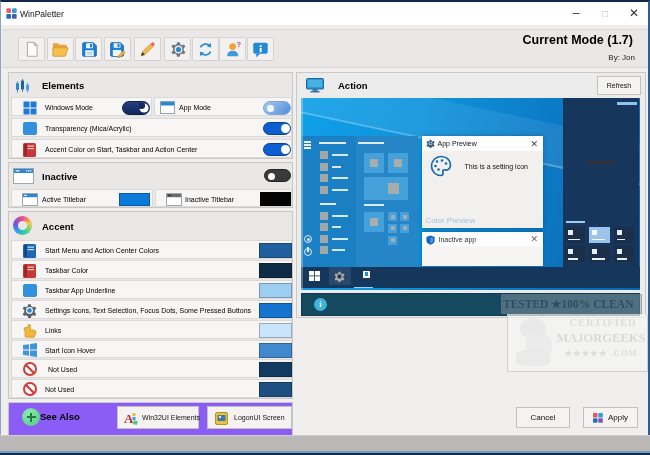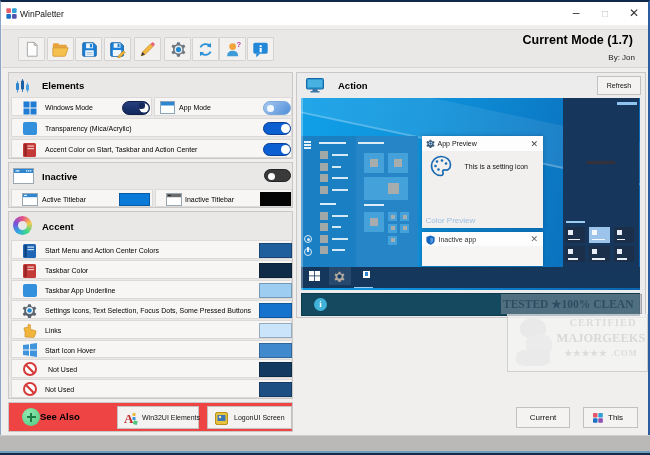--- a/index.html
+++ b/index.html
@@ -278,21 +278,21 @@
   </div>
   <div class="row" style="left:2px;top:167px;width:281px;height:18.5px;">
     <svg class="icon" style="left:11px;top:2px" width="14" height="14" viewBox="0 0 14 14">
       <circle cx="7" cy="7" r="6" fill="#fff" stroke="#d43a3a" stroke-width="2"></circle>
       <rect x="1.8" y="5.9" width="10.4" height="2.2" fill="#d43a3a" transform="rotate(45 7 7)"></rect>
     </svg>
     <div class="rlabel" style="left:33px;top:6px;">Not Used</div>
     <div class="swatch" style="left:247px;top:2px;width:33px;height:15px;background:#1d4f83;"></div>
   </div>
 </div>
-<div class="group" id="gseealso" style="top:402px;height:30px;background:#ef4444;">
+<div class="group" id="gseealso" style="top:402px;height:48px;background:#8b5cf6;">
   <div class="abs" style="left:13px;top:5px;width:18px;height:18px;border-radius:50%;background:radial-gradient(circle at 35% 30%,#90e9b1,#4ec87e);"></div>
   <div class="abs" style="left:17.5px;top:12.8px;width:9px;height:2.5px;background:#1d7a42;"></div>
   <div class="abs" style="left:20.8px;top:9.5px;width:2.5px;height:9px;background:#1d7a42;"></div>
   <div class="ghead" style="left:31px;top:8px;">See Also</div>
   <div class="btn" style="left:108px;top:3px;width:82px;height:23px;">
     <svg class="abs" style="left:6px;top:4px" width="14" height="14" viewBox="0 0 14 14">
       <text x="0" y="12" font-family="Liberation Serif" font-size="13" font-weight="bold" fill="#c02828">A</text>
       <rect x="8.5" y="2" width="3" height="3" fill="#e8b93c"></rect>
         <rect x="8.5" y="6" width="3" height="3" fill="#3f94dc"></rect>
       <rect x="9.5" y="9.5" width="4" height="4" fill="#4ec87e" transform="rotate(15 11 11)"></rect>
@@ -480,22 +480,22 @@
     </div>
     <div class="abs" style="left:52px;top:3px;width:86px;text-align:center;font-family:'Liberation Serif',serif;font-weight:bold;font-size:10.5px;color:#dcdcdc;letter-spacing:1px;">CERTIFIED</div>
     <div class="abs" style="left:46px;top:17px;width:94px;text-align:center;font-family:'Liberation Serif',serif;font-weight:bold;font-size:12.5px;color:#d9d9d9;">MAJORGEEKS</div>
     <div class="abs" style="left:46px;top:34px;width:94px;text-align:center;font-family:'Liberation Serif',serif;font-weight:bold;font-size:8.5px;color:#dcdcdc;letter-spacing:1px;">★★★★★&nbsp;.COM</div>
   </div>
 </div>
 
 <div id="bottomstrip"></div>
 <div id="bline1"></div>
 <div id="bline2"></div>
-<div class="btn" style="left:516px;top:407px;width:54px;height:21px;text-align:center;line-height:19px;font-size:8px;">Current</div>
+<div class="btn" style="left:516px;top:407px;width:54px;height:21px;text-align:center;line-height:19px;font-size:8px;">Cancel</div>
 <div class="btn" style="left:583px;top:407px;width:55px;height:21px;font-size:8px;">
   <svg class="abs" style="left:9px;top:5px" width="10" height="10" viewBox="0 0 12 12">
     <rect x="0" y="0" width="5.4" height="5.4" rx="1" fill="#e4566b"></rect>
     <rect x="6.4" y="0" width="5.4" height="5.4" rx="1" fill="#2e9fd9"></rect>
     <rect x="0" y="6.4" width="5.4" height="5.4" rx="1" fill="#1a72c4"></rect>
     <rect x="6.4" y="6.4" width="5.4" height="5.4" rx="1" fill="#8f4fae"></rect>
   </svg>
-  <span class="abs" style="left:24px;top:5px;">This</span>
+  <span class="abs" style="left:24px;top:5px;">Apply</span>
 </div>
 
 </body></html>

